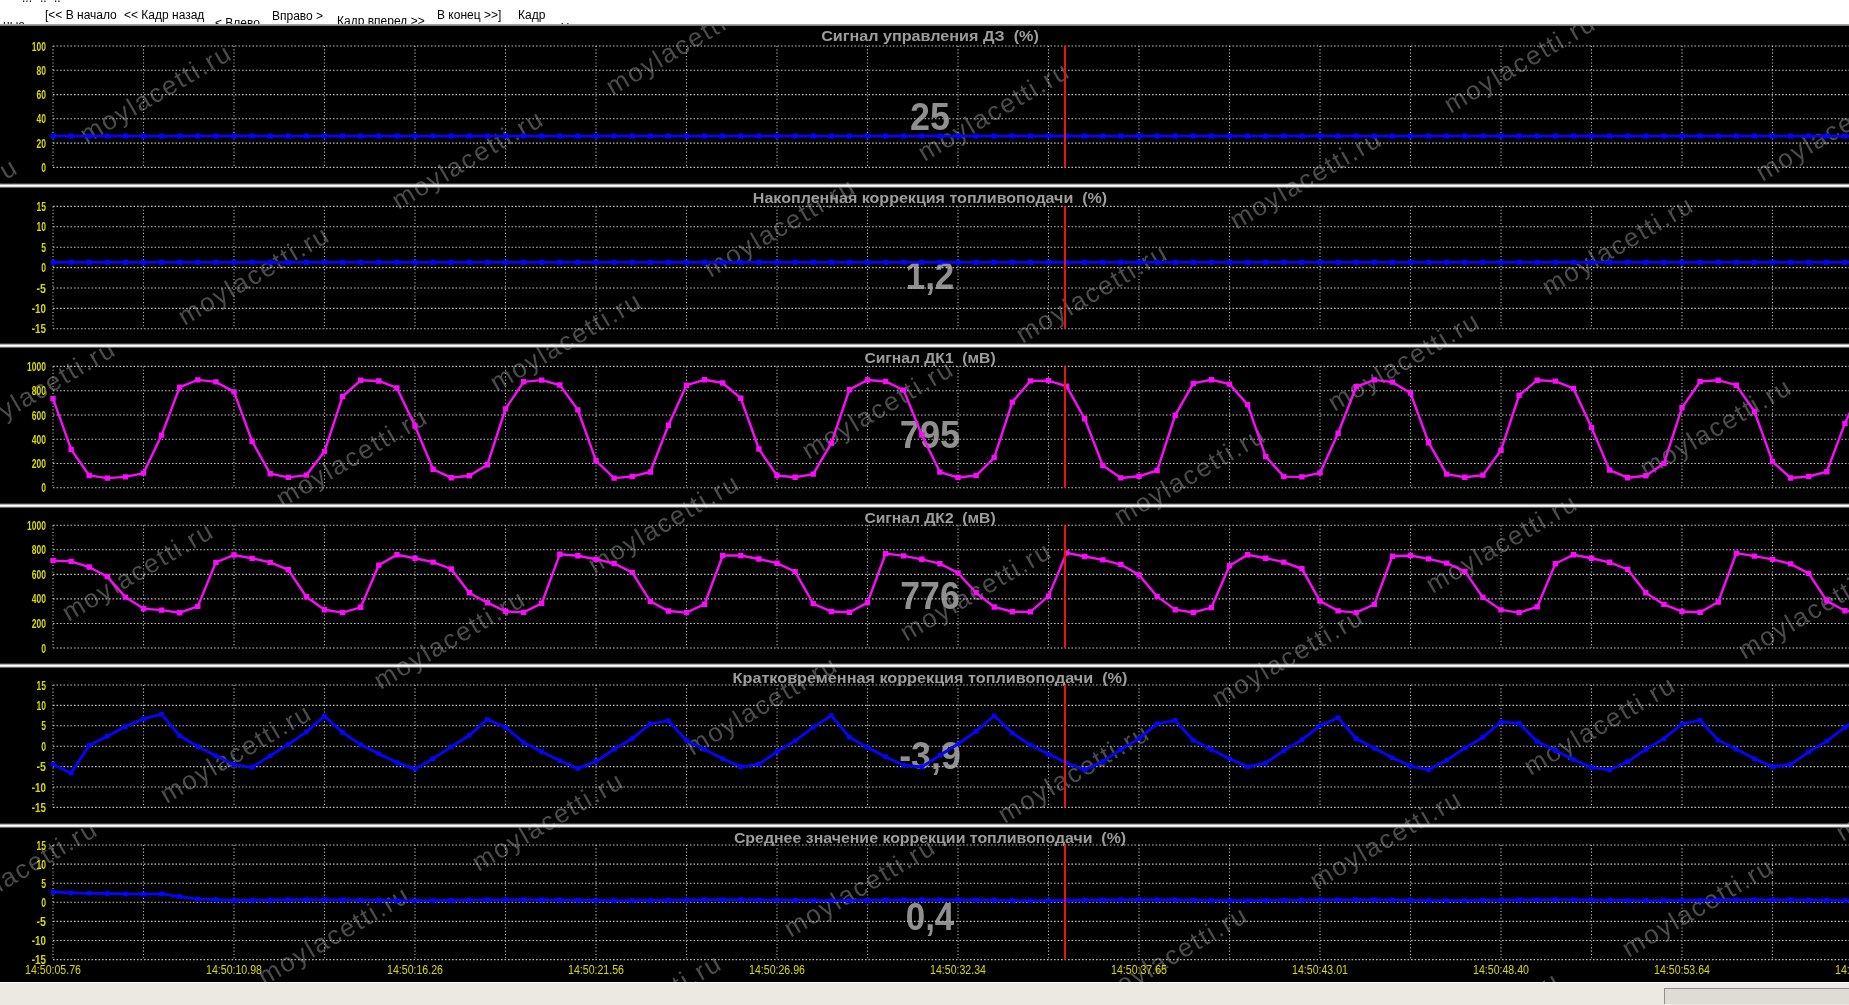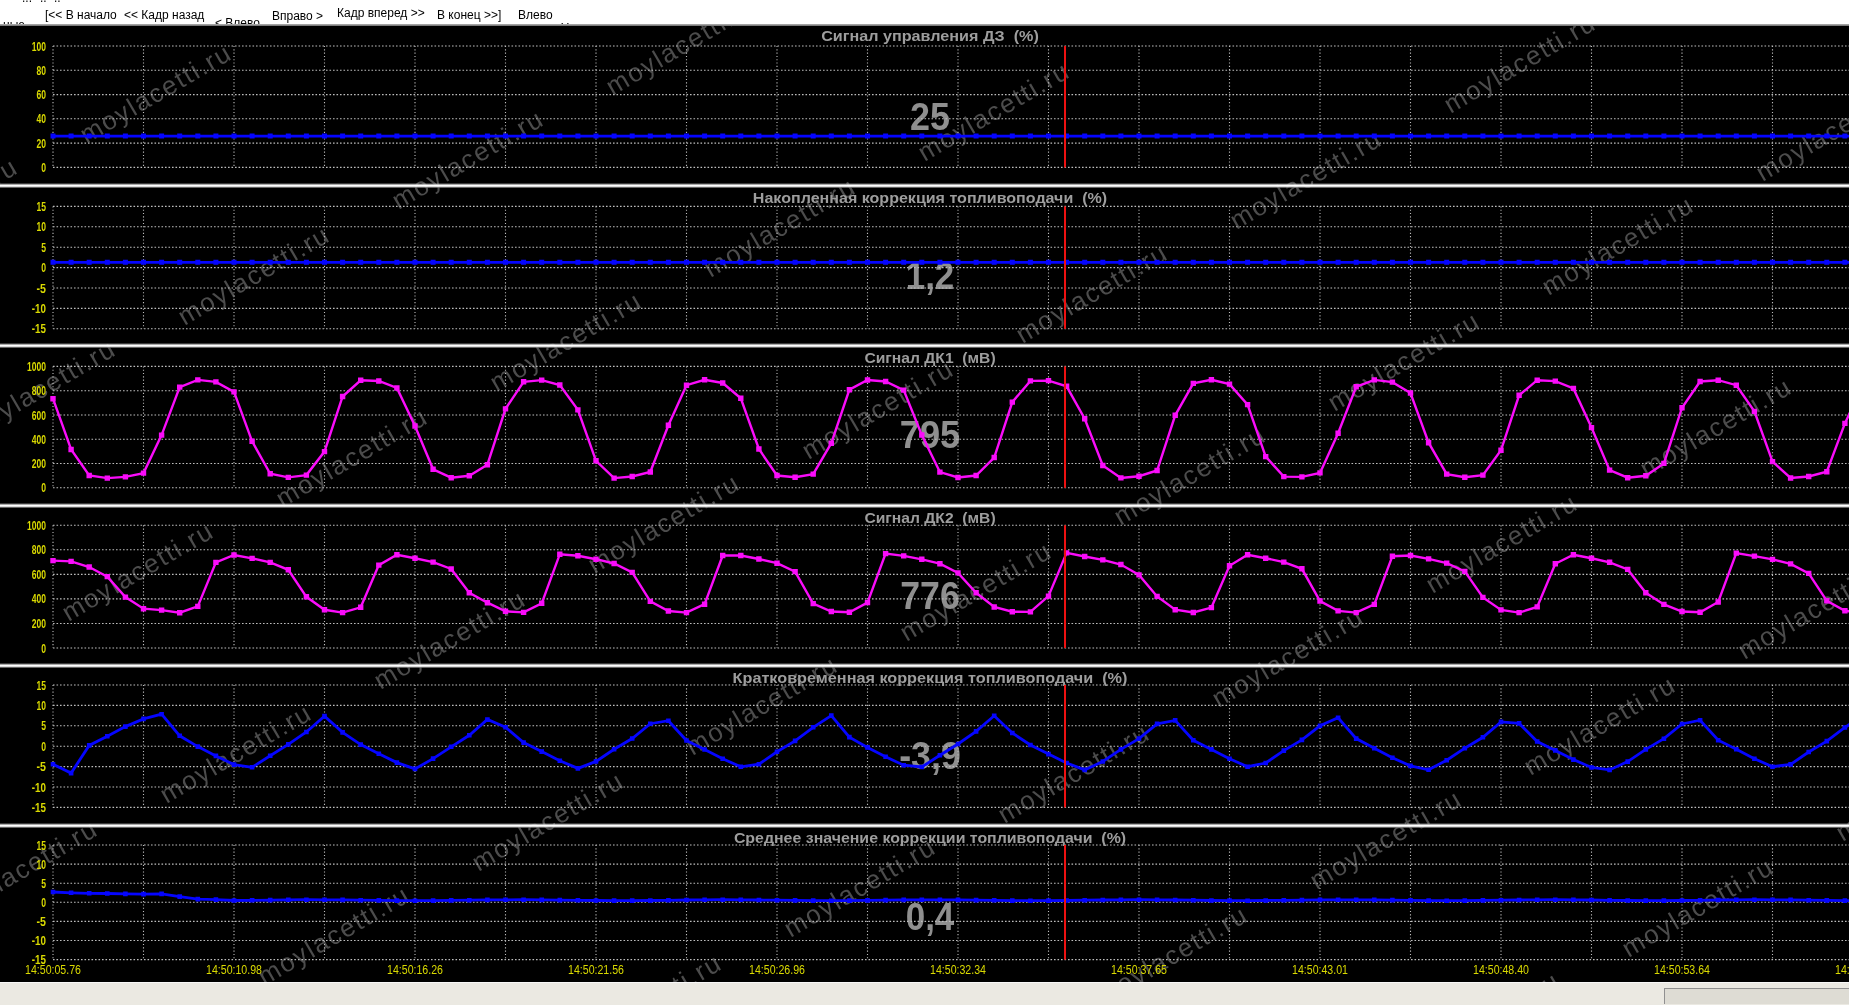--- a/index.html
+++ b/index.html
@@ -318,23 +318,23 @@
 <text x="1501" y="974" text-anchor="middle" font-size="12.5" fill="#d9d900" textLength="56" lengthAdjust="spacingAndGlyphs">14:50:48.40</text>
 <text x="1682" y="974" text-anchor="middle" font-size="12.5" fill="#d9d900" textLength="56" lengthAdjust="spacingAndGlyphs">14:50:53.64</text>
 <text x="1863" y="974" text-anchor="middle" font-size="12.5" fill="#d9d900" textLength="56" lengthAdjust="spacingAndGlyphs">14:50:58.88</text>
 </svg>
 <div id="menubar">
       <span style="position:absolute;left:3px;top:18px">ные</span>
 <span style="position:absolute;left:45px;top:8px">[&lt;&lt; В начало</span>
 <span style="position:absolute;left:124px;top:8px">&lt;&lt; Кадр назад</span>
 <span style="position:absolute;left:215px;top:16px">&lt; Влево</span>
 <span style="position:absolute;left:272px;top:9px">Вправо &gt;</span>
-<span style="position:absolute;left:337px;top:6px">Кадр вперед &gt;&gt;</span>
+<span style="position:absolute;left:337px;top:14px">Кадр вперед &gt;&gt;</span>
 <span style="position:absolute;left:437px;top:8px">В конец &gt;&gt;]</span>
-<span style="position:absolute;left:518px;top:8px">Влево</span>
+<span style="position:absolute;left:518px;top:8px">Кадр</span>
 <span style="position:absolute;left:561px;top:21px">Уже</span>
       <span style="position:absolute;left:22px;top:-9px">...</span>
       <span style="position:absolute;left:40px;top:-9px">..</span>
       <span style="position:absolute;left:54px;top:-9px">..</span>
     </div>
 <div id="menuline"></div>
 <div id="statusbar">
       <div id="statusbox"></div>
     </div>
 </div>

